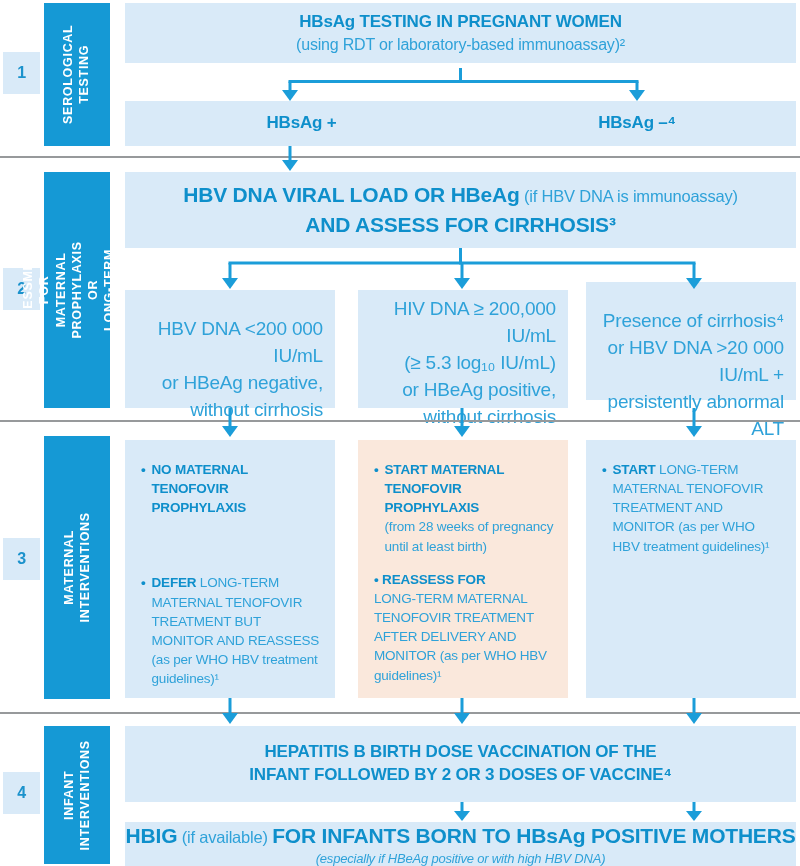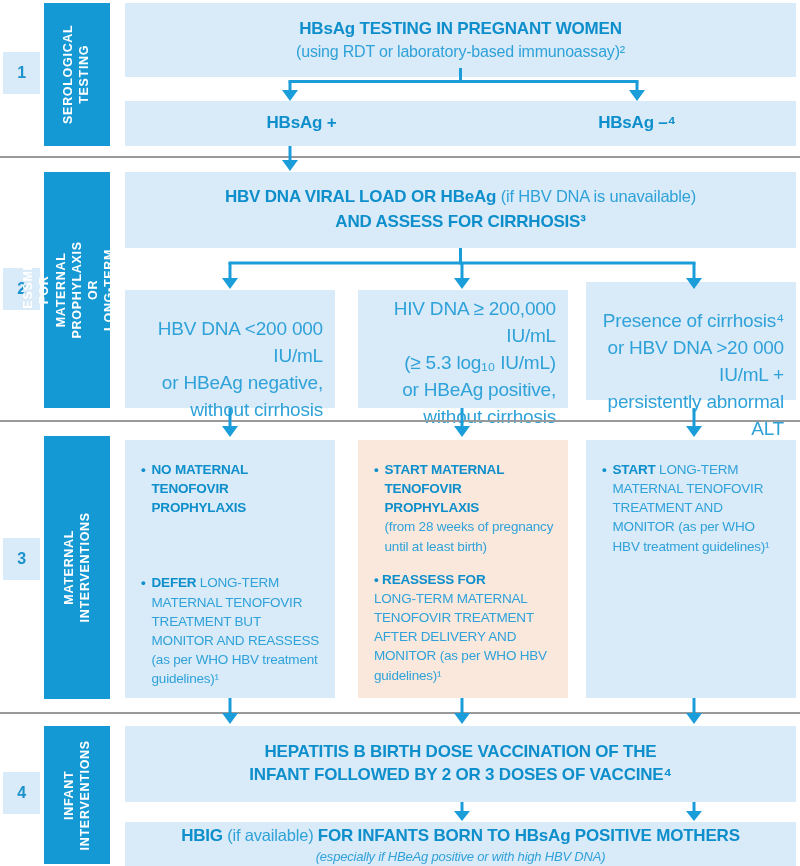--- a/index.html
+++ b/index.html
@@ -29,21 +29,21 @@
              color:#fff;font-weight:700;font-size:12.5px;line-height:1.3;
              letter-spacing:0.7px;}
 
   .box{position:absolute;background:var(--lightblue);box-sizing:border-box;}
   .box.peach{background:var(--peach);}
   .center{display:flex;flex-direction:column;align-items:center;justify-content:center;
           text-align:center;}
 
   .t-bold{color:var(--boldtxt);font-weight:700;font-size:17px;line-height:1.35;}
   .t-reg{color:var(--regtxt);font-weight:400;font-size:16px;line-height:1.35;}
-  .t-mid-bold{color:var(--boldtxt);font-weight:700;font-size:17px;line-height:1.45;}
+  .t-mid-bold{color:var(--boldtxt);font-weight:700;font-size:21px;line-height:1.45;}
   .t-mid-reg{color:var(--regtxt);font-weight:400;font-size:16.5px;line-height:1.45;}
   .pre{white-space:pre-line;}
 
   .crit{padding:26px 12px 10px 12px;color:var(--regtxt);font-size:19px;
         line-height:1.42;text-align:right;white-space:pre-line;}
 
   .bul-box{padding:20px 14px 12px 16px;font-size:13.5px;line-height:1.42;}
   .bullet-row{display:flex;gap:6px;align-items:flex-start;}
   .dot{color:var(--boldtxt);font-weight:700;flex:0 0 auto;}
   .bt{color:var(--regtxt);}
@@ -58,21 +58,21 @@
 <div id="canvas">
 
   <div class="badge" style="top:52px;">
     <span>1</span>
   </div>
   <div class="vbar" style="top:3px;height:143px;">
     <span class="pre">SEROLOGICAL
 TESTING</span>
   </div>
 
-  <div class="box center" style="left:125px;top:3px;width:671px;height:74px;">
+  <div class="box center" style="left:125px;top:3px;width:671px;height:60px;">
     <div class="t-bold">HBsAg TESTING IN PREGNANT WOMEN</div>
     <div class="t-reg">(using RDT or laboratory-based immunoassay)²</div>
   </div>
 
   <div class="box center" style="left:125px;top:101px;width:353px;height:45px;">
     <div class="t-bold">HBsAg +</div>
   </div>
   <div class="box center" style="left:478px;top:101px;width:318px;height:45px;">
     <div class="t-bold">HBsAg –⁴</div>
   </div>
@@ -83,21 +83,21 @@
     <span>2</span>
   </div>
   <div class="vbar" style="top:172px;height:236px;">
     <span class="pre">ASSESSMENT FOR
 MATERNAL PROPHYLAXIS OR
 LONG-TERM TREATMENT</span>
   </div>
 
   <div class="box center" style="left:125px;top:172px;width:671px;height:76px;">
     <div>
-      <span class="t-mid-bold">HBV DNA VIRAL LOAD OR HBeAg</span><span class="t-mid-reg"> (if HBV DNA is unavailable)</span>
+      <span class="t-mid-bold">HBV DNA VIRAL LOAD OR HBeAg</span><span class="t-mid-reg"> (if HBV DNA is immunoassay)</span>
     </div>
     <div class="t-mid-bold">AND ASSESS FOR CIRRHOSIS³</div>
   </div>
 
   <div class="box" style="left:125px;top:290px;width:210px;height:118px;">
     <div class="crit">HBV DNA &lt;200 000 IU/mL
 or HBeAg negative,
 without cirrhosis</div>
   </div>
   <div class="box" style="left:358px;top:290px;width:210px;height:118px;">

